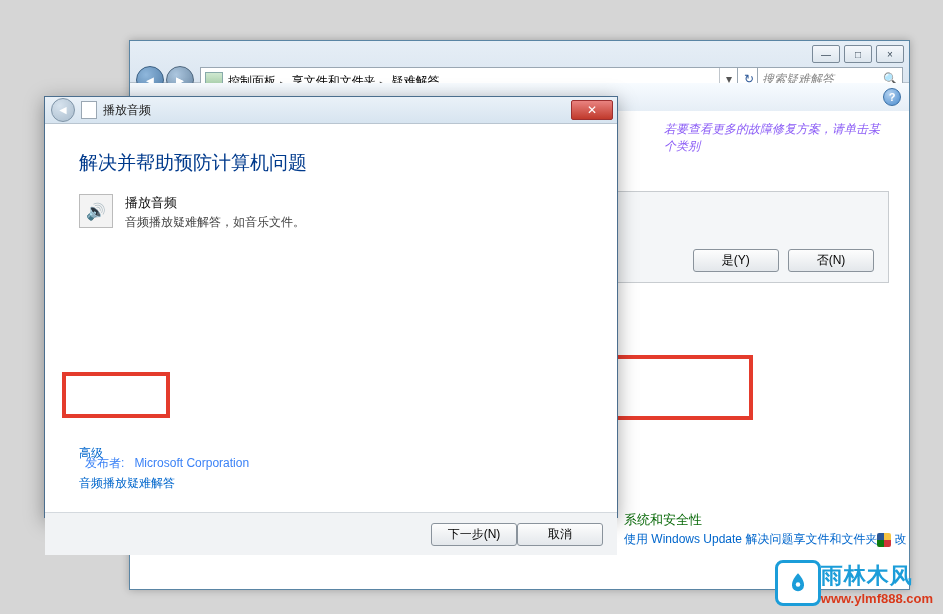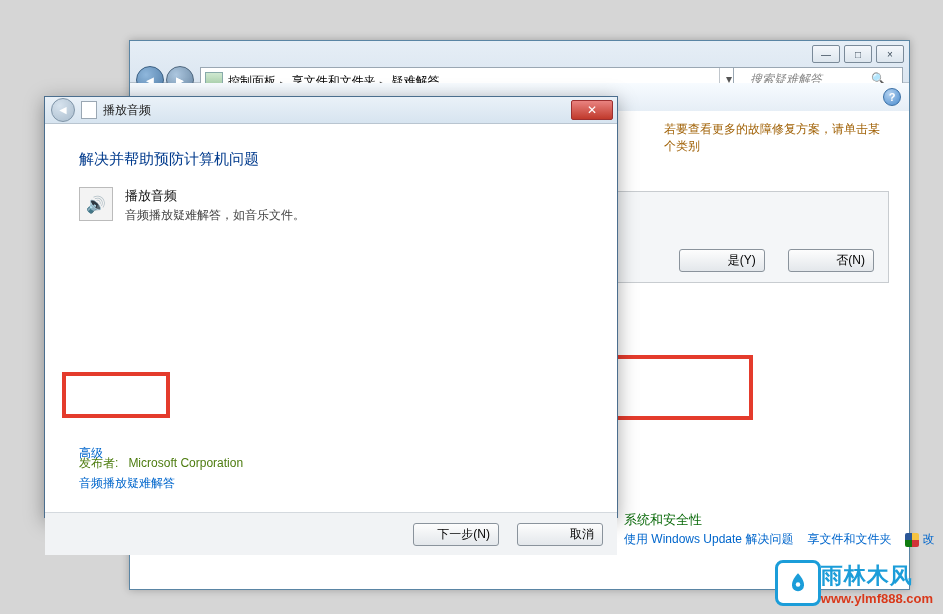--- a/index.html
+++ b/index.html
@@ -101,21 +101,21 @@
   .search-bar {
     position: absolute;
     right: 6px;
     top: 26px;
     width: 136px;
     height: 22px;
     background: #fff;
     border: 1px solid #9aa7b3;
     display: flex;
     align-items: center;
-    padding: 0 16px;
+    padding: 0 4px;
     color: #888;
     font-style: italic;
   }
   .search-bar .mag { margin-left:auto; color:#2b5797; font-style:normal;}
   .cp-toolbar {
     height: 28px;
     background: linear-gradient(#f7fbff, #e6eef6);
     border-bottom:1px solid #d0d7de;
     position: relative;
   }
@@ -144,44 +144,45 @@
   }
   .cp-side .item { margin:4px 0 4px 8px; color:#0066cc; cursor:pointer;}
   .cp-side .sect { margin-top:18px; }
   .cp-side .plain { color:#1a1a1a; margin:3px 0 3px 0;}
   .cp-main {
     flex: 1;
     padding: 18px 22px;
     position: relative;
   }
   .cp-main .intro {
-    color:#a16207; font-size:12px;
+    color:#8b5cf6; font-size:12px;
     position:absolute;
     left: 0; right: 20px; top: 10px;
     text-align: left;
+    font-style: italic;
   }
   .notice-box {
     position:absolute;
     top: 80px;
     left: 0; right: 20px;
     border:1px solid #c8ccd0;
     background:#f4f6f8;
     padding: 10px 14px;
   }
   .notice-box .q { font-size:13px; color:#111; margin-bottom:4px;}
   .notice-box .txt { color:#333; margin-bottom:8px;}
   .btn-row { text-align:right; }
   .win-btn {
     display:inline-block;
     min-width: 68px;
     padding: 2px 8px;
     border:1px solid #8a939c;
     border-radius:3px;
     background: linear-gradient(#fdfdfd,#e3e7eb);
-    text-align:right;
+    text-align:center;
     font-size:12px;
     cursor:pointer;
   }
   .tshoot-links {
     position:absolute;
     top: 250px;
     left: 0; right:20px;
     display:flex;
     gap: 22px;
     align-items:center;
@@ -203,21 +204,21 @@
     width: 500px;
   }
   .cat-icon {
     width:36px;height:36px;
     background:#fff;
     border:1px solid #ccc;
     display:flex;align-items:center;justify-content:center;
   }
   .cat-icon svg{width:28px;height:28px;}
   .cat-text .title { color:#0b6a0b; font-size:13px;}
-  .cat-text .sub { color:#0066cc; font-size:12px; display:flex;gap:14px;flex-wrap:wrap; margin-top:2px;}
+  .cat-text .sub { color:#0066cc; font-size:12px; display:flex;flex-wrap:wrap; margin-top:2px;}
   .cat-text .sub span{cursor:pointer;}
 
   
   .red-box-a {
     position:absolute;
     border:4px solid #e43b2c;
     pointer-events:none;
   }
   .red-box-audio { left: 550px; top: 355px; width: 195px; height: 57px; }
   .red-box-adv   { left: 62px;  top: 372px; width: 100px; height: 38px; }
@@ -255,34 +256,34 @@
     position:absolute; right:4px; top:3px;
     width:40px;height:18px;border:1px solid #9c2f2f;border-radius:2px;
     background: linear-gradient(#e98380,#c0392b);
     color:#fff;display:flex;align-items:center;justify-content:center;font-size:12px;cursor:pointer;
   }
   .dlg-body {
     padding: 26px 34px 10px 34px;
     position:relative;
     height: calc(100% - 26px - 42px);
   }
-  .dlg-h1 { color:#003a8c; font-size:15px; margin-bottom:18px;}
+  .dlg-h1 { color:#003a8c; font-size:19px; margin-bottom:18px;}
   .dlg-item { display:flex; gap:12px; align-items:flex-start;}
   .dlg-item-icon{
     width:32px;height:32px;border:1px solid #bbb;background:#f3f3f3;
     display:flex;align-items:center;justify-content:center;color:#666;font-size:16px;
   }
   .dlg-item-title{font-size:13px;color:#111;}
   .dlg-item-desc{font-size:12px;color:#444;margin-top:2px;}
   .dlg-adv { position:absolute; left:34px; bottom:50px; color:#0066cc; cursor:pointer;}
-  .dlg-pub { position:absolute; left:34px; bottom:40px; color:#4d7c0f;}
+  .dlg-pub { position:absolute; left:40px; bottom:40px; color:#3b82f6;}
   .dlg-priv { position:absolute; left:34px; bottom:20px; color:#0066cc; cursor:pointer;}
   .dlg-footer {
     height:42px;border-top:1px solid #d4d9de;background:#f1f3f5;
-    display:flex;align-items:center;justify-content:flex-end;gap:18px;padding:0 14px;
+    display:flex;align-items:center;justify-content:flex-end;gap:0;padding:0 14px;
   }
 
   
   .watermark {
     position:absolute;
     right: 10px; bottom: 8px;
     display:flex;align-items:center;
     font-weight:bold;
   }
   .wm-badge{
@@ -348,21 +349,21 @@
     </div>
 
     <div class="cp-main">
       <div class="intro" style="left:320px">若要查看更多的故障修复方案，请单击某个类别</div>
 
       <div class="notice-box">
         <div class="q">用内容?</div>
         <div class="txt">疑难解答并接收对已知问题的解决方案通知。</div>
         <div class="btn-row">
           <span class="win-btn">是(Y)</span>
-          <span class="win-btn" style="margin-left:20px">否(N)</span>
+          <span class="win-btn" style="margin-left:6px">否(N)</span>
         </div>
       </div>
 
       <div class="tshoot-links">
         <span class="tlink">疑难解答</span>
         <span class="tlink">
           <span class="shield"></span>
           <span>音频播放疑难解答</span>
         </span>
       </div>

